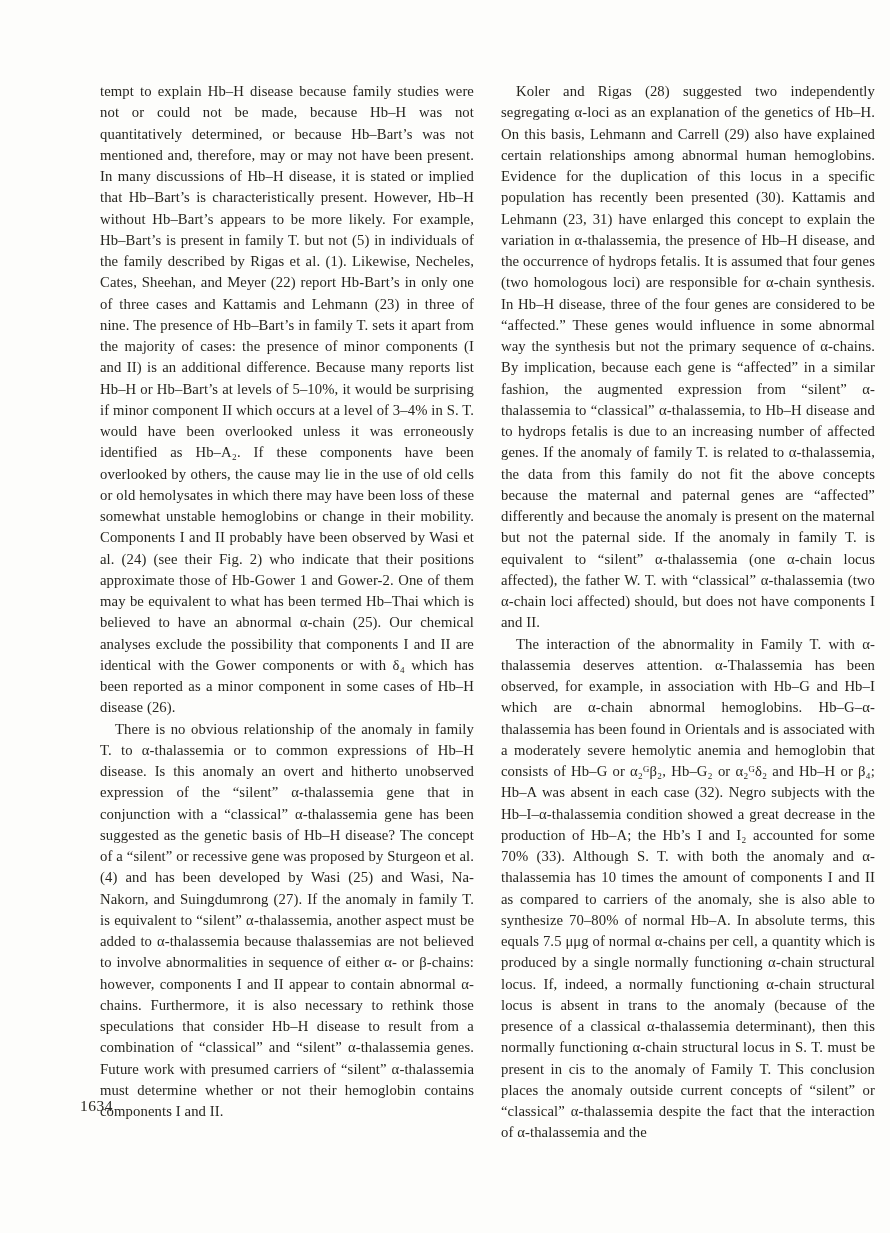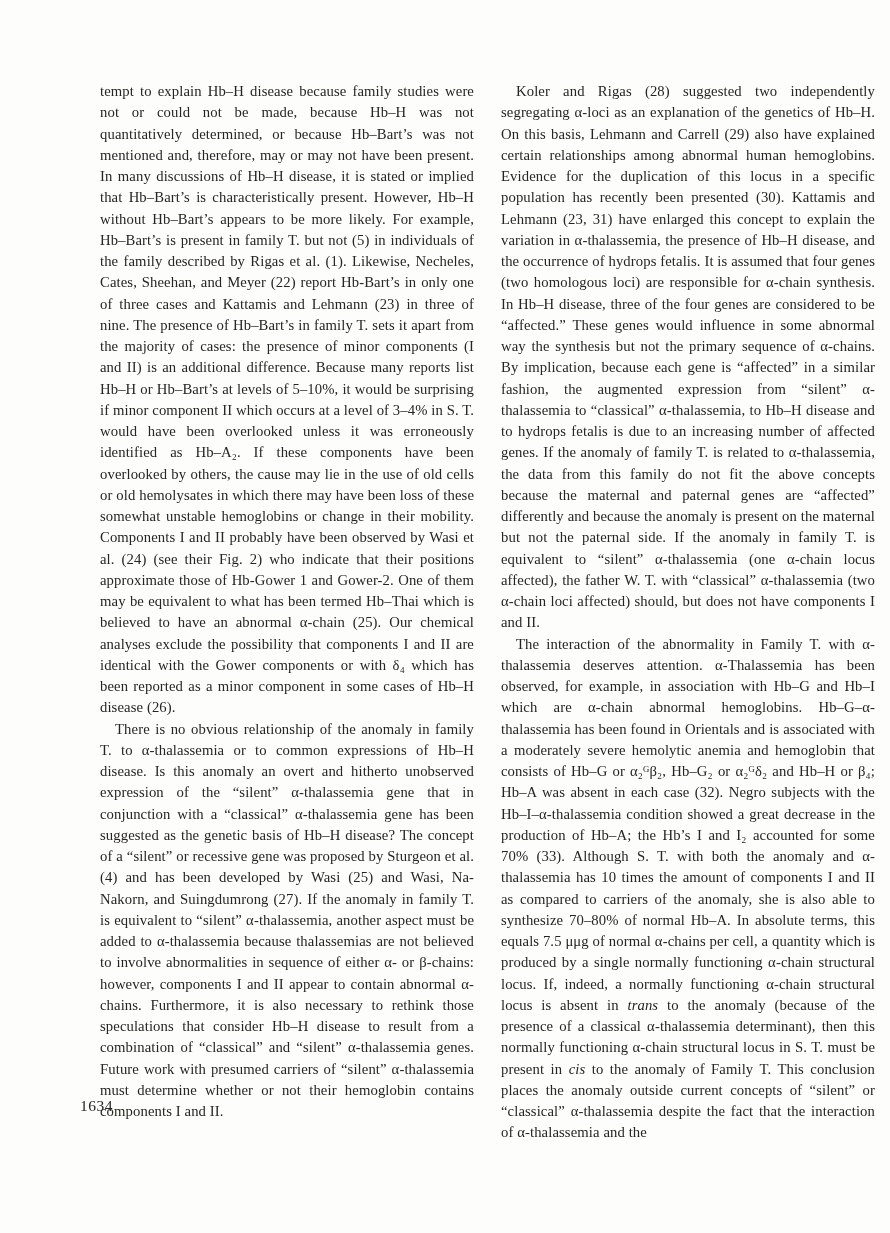--- a/index.html
+++ b/index.html
@@ -32,21 +32,20 @@
     margin: 0;
     text-align: justify;
     font-size: 14.7px;
     line-height: 21.25px;
     letter-spacing: 0.1px;
   }
   .para.indent {
     text-indent: 15px;
   }
   .it {
-    font-style: italic;
   }
   .footer {
     position: absolute;
     left: 80px;
     top: 1097px;
     width: 776px;
     display: flex;
     align-items: flex-end;
     font-size: 15.5px;
     gap: 40px;

